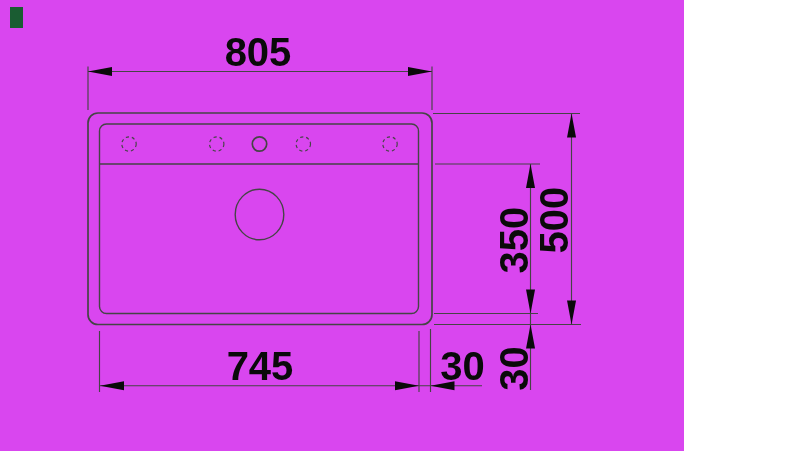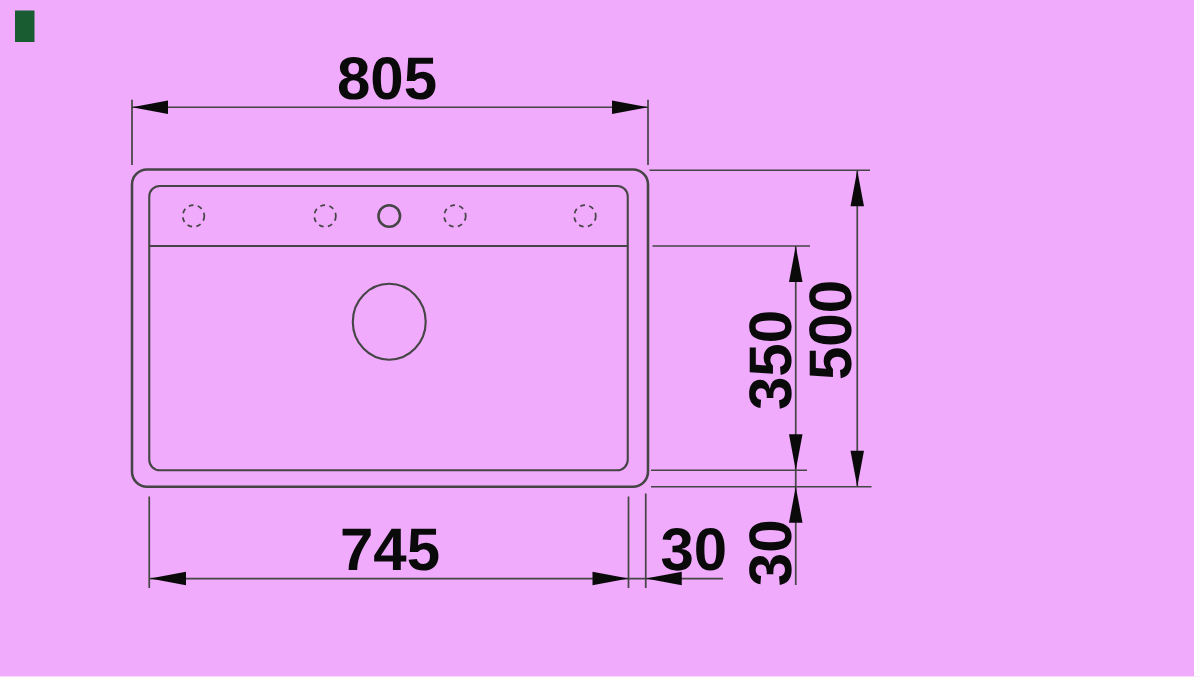--- a/index.html
+++ b/index.html
@@ -5,23 +5,23 @@
   html, body {
     margin: 0;
     padding: 0;
     width: 800px;
     height: 451px;
     background: #ffffff;
     overflow: hidden;
   }
   .stage {
     position: relative;
-    width: 796px;
+    width: 684px;
     height: 451px;
-    background: #f0abfc;
+    background: #d946ef;
   }
   svg { display: block; }
   
   .ln {
     stroke: #454545;
     stroke-width: 1.4;
     fill: none;
     stroke-linecap: butt;
     stroke-linejoin: round;
   }

